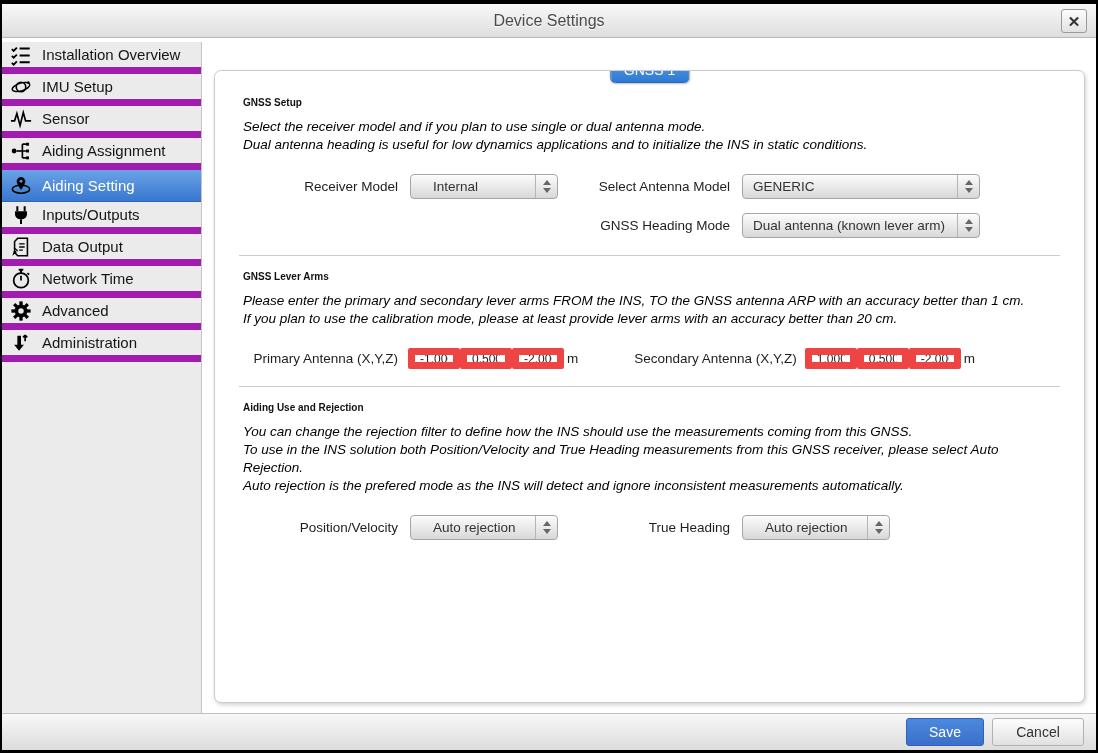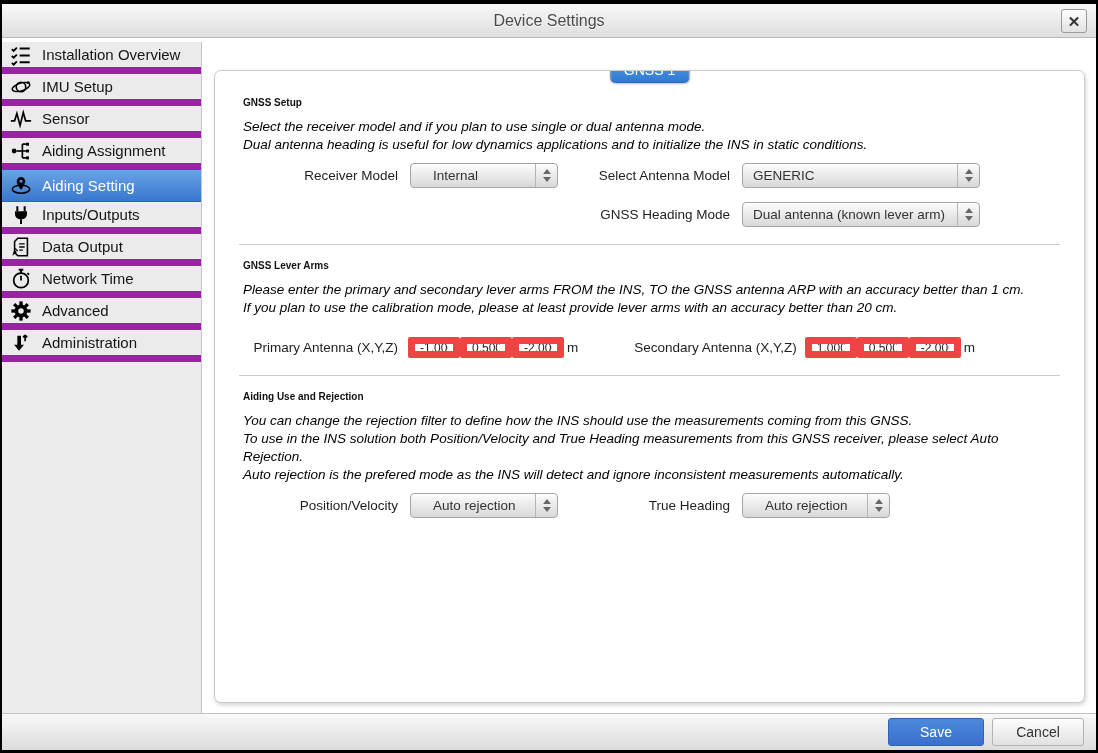--- a/index.html
+++ b/index.html
@@ -71,21 +71,21 @@
     cursor:pointer; white-space:nowrap;
   }
   .sec-title { font-size:10px; font-weight:bold; color:#111; margin-bottom:10px; }
   .desc { font-size:13.5px; font-style:italic; color:#000000; line-height:18px; }
   .divider { border:0; border-top:1px solid #ccc; margin:17px -4px 15px -4px; }
   
   .form-grid {
     display:grid;
     grid-template-columns:155px 160px 148px 252px;
     column-gap:12px; row-gap:14px;
-    align-items:center; margin-top:9px; margin-bottom:6px;
+    align-items:center; margin-top:20px; margin-bottom:6px;
   }
   .lbl { font-size:13.5px; color:#1e1e1e; text-align:right; white-space:nowrap; }
   .cell-empty { }
   
   .dd {
     display:inline-flex; align-items:stretch; height:25px;
     border:1px solid #a5a5a5; border-radius:4px;
     background:linear-gradient(#fcfcfc,#d8d8d8);
     box-shadow:inset 0 1px 0 rgba(255,255,255,0.8);
     cursor:pointer; overflow:hidden;
@@ -118,21 +118,21 @@
     border-top:1px solid #c0c0c0;
     display:flex; align-items:center; justify-content:flex-end;
     gap:8px; padding-right:12px;
   }
   .btn {
     height:28px; border-radius:3px; font-size:14px;
     font-family:"Liberation Sans", sans-serif; cursor:pointer;
     display:flex; align-items:center; justify-content:center;
   }
   .btn-save {
-    width:96px; color:#fff;
+    width:78px; color:#fff;
     background:linear-gradient(#4c89dd,#3a6fcb);
     border:1px solid #2e62b6;
     justify-content:center;
   }
   .btn-cancel {
     width:92px; color:#333;
     background:linear-gradient(#fdfdfd,#e1e1e1);
     border:1px solid #b2b2b2;
   }
   svg { display:block; }

